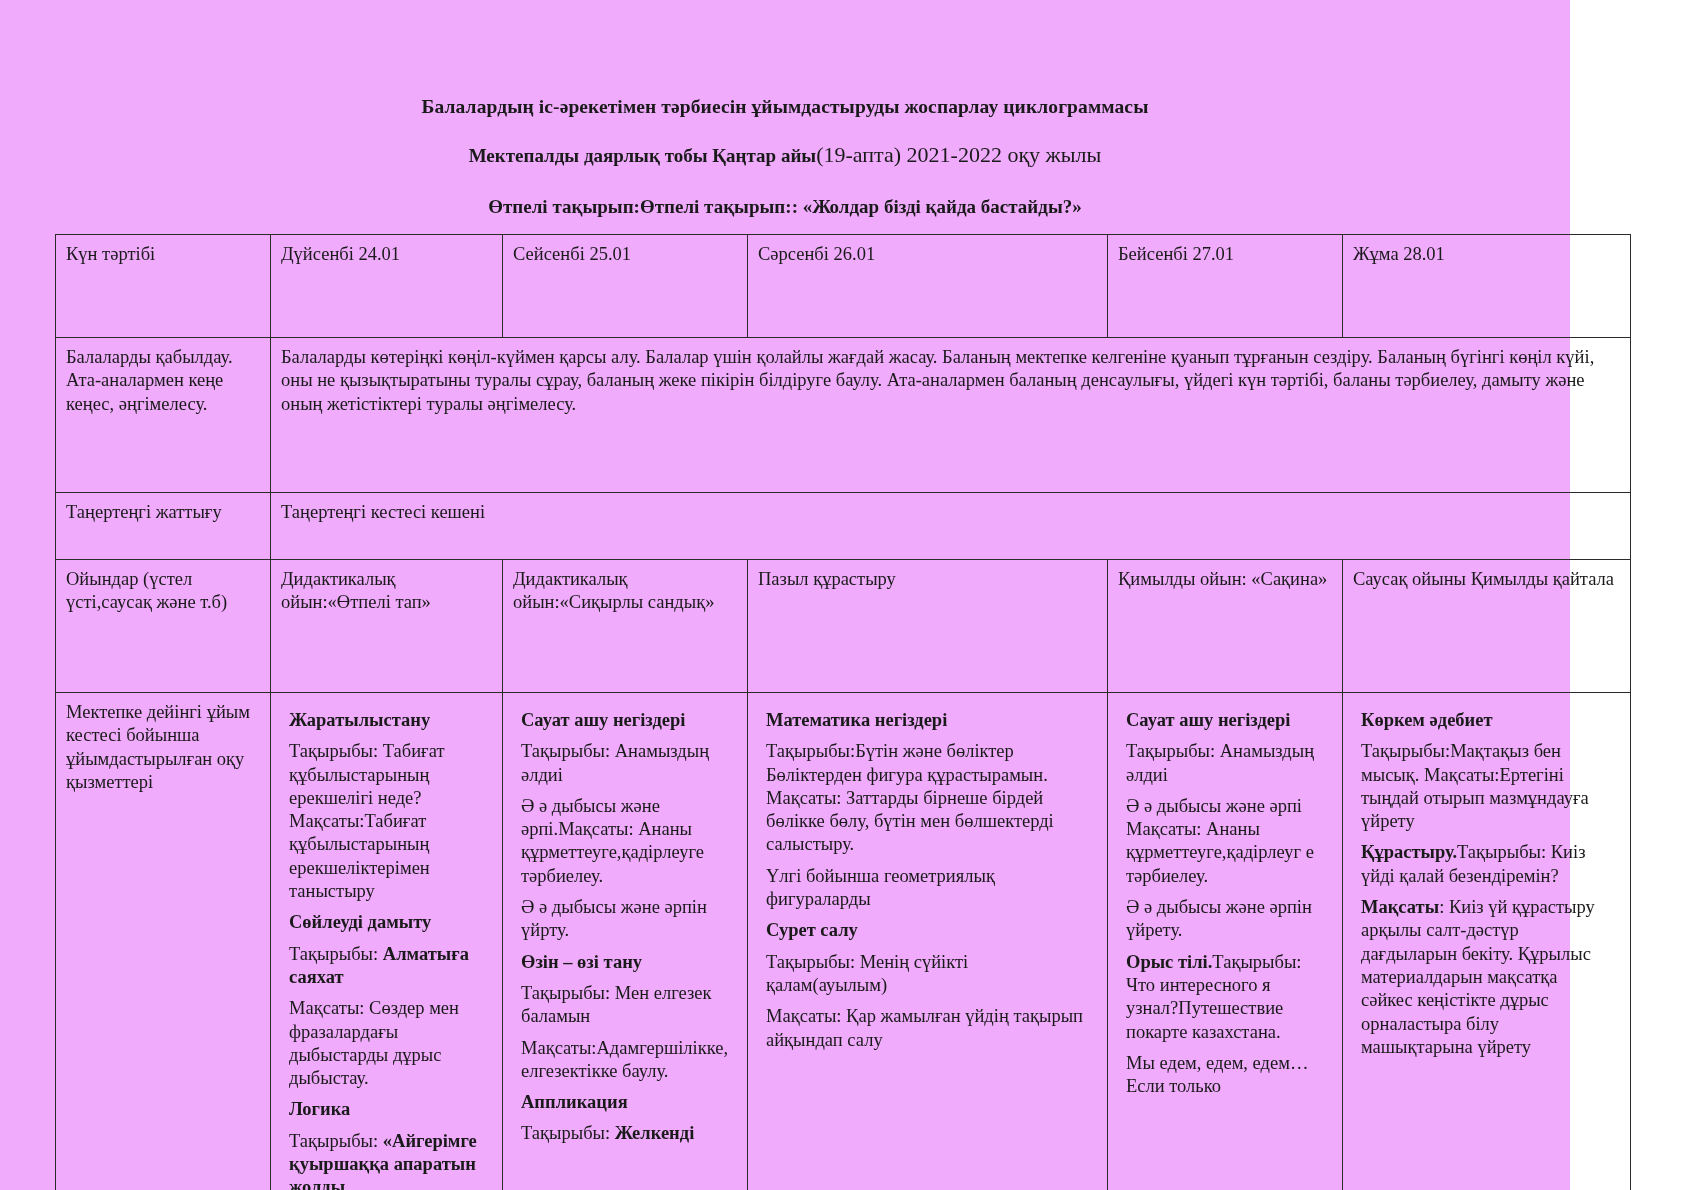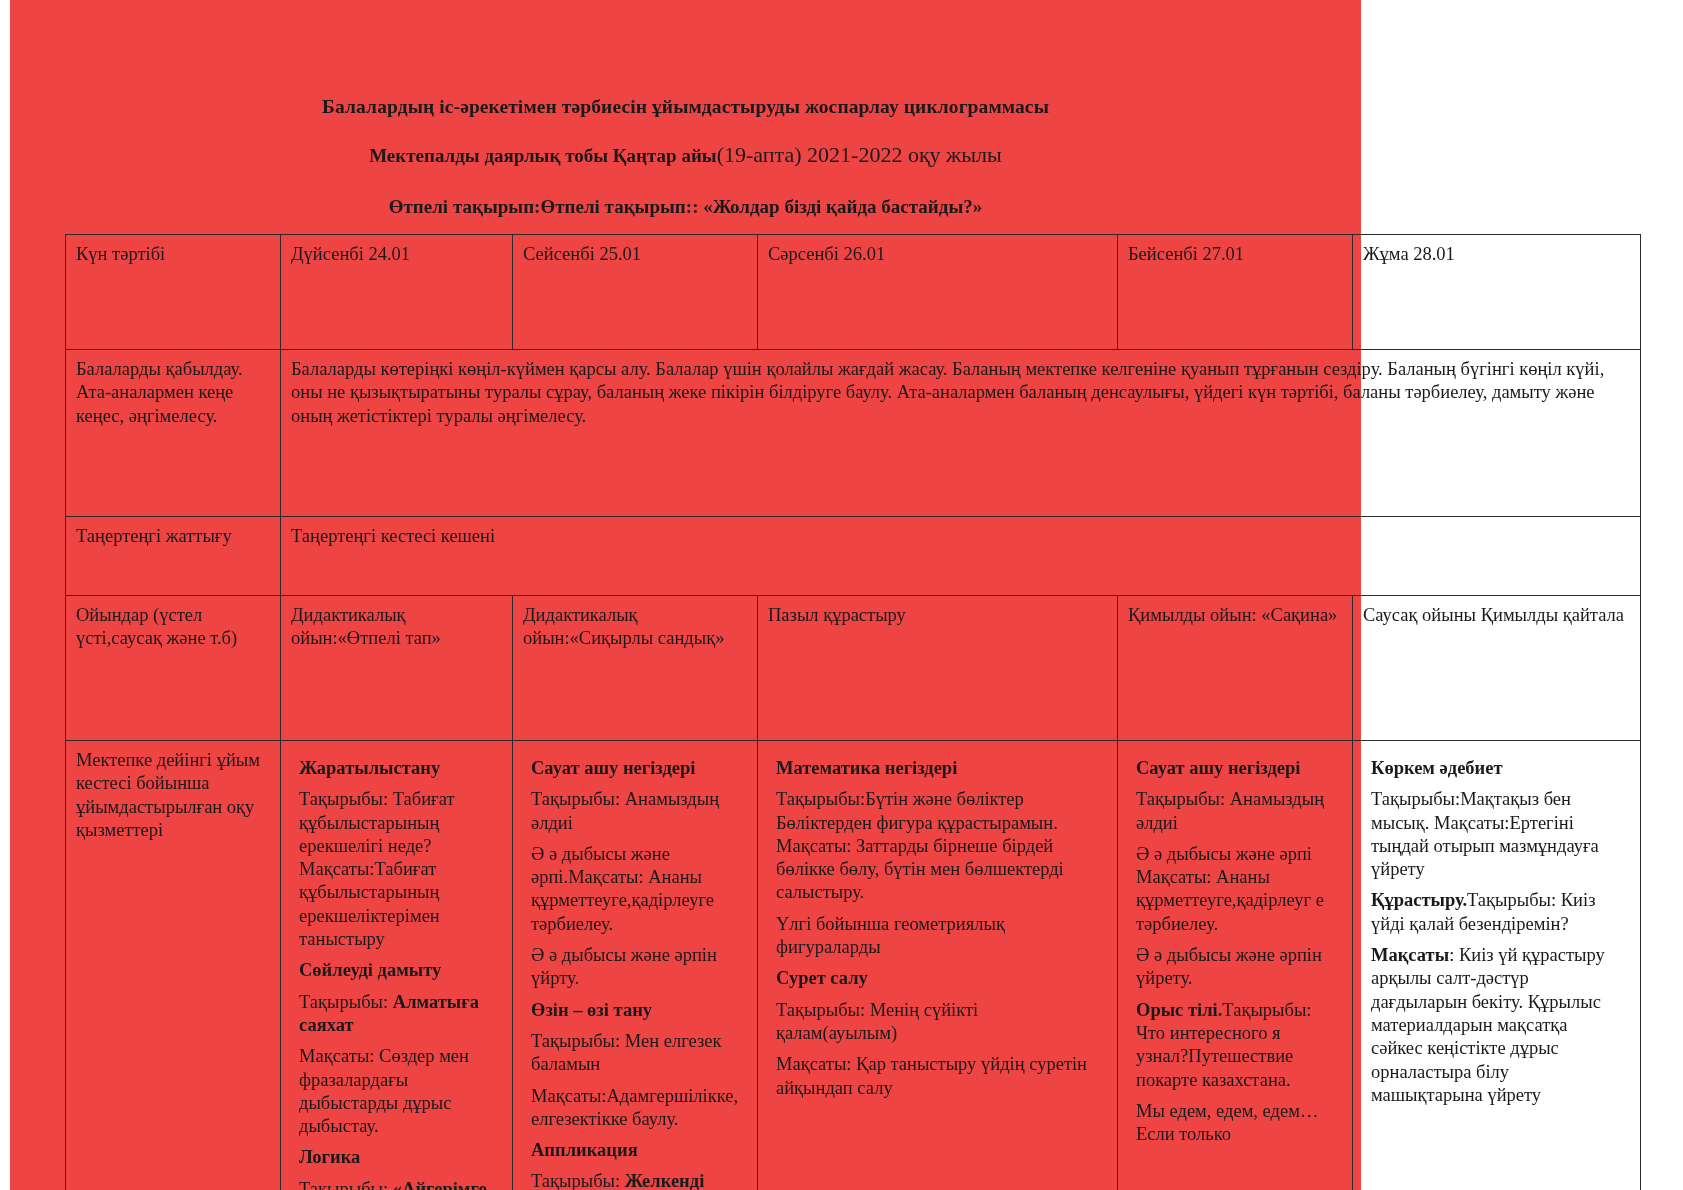--- a/index.html
+++ b/index.html
@@ -10,24 +10,24 @@
   body {
     width: 1683px;
     height: 1190px;
     font-family: "Liberation Serif", serif;
     color: #1a1a1a;
     position: relative;
     overflow: hidden;
   }
   .page {
     position: absolute;
-    top: 0; left: 10px;
-    width: 1351px;
+    top: 0; left: 0;
+    width: 1570px;
     height: 1190px;
-    background: #ef4444;
+    background: #f0abfc;
   }
   .headings {
     padding-top: 96px;
     text-align: center;
   }
   .title-main {
     font-size: 19.5px;
     font-weight: bold;
     letter-spacing: 0.1px;
   }
@@ -46,21 +46,21 @@
     position: absolute;
     top: 234px;
     left: 55px;
     width: 1575px;
     border-collapse: collapse;
     table-layout: fixed;
   }
   table.grid td {
     border: 1.3px solid #2b2b2b;
     vertical-align: top;
-    padding: 8px 10px 18px 10px;
+    padding: 8px 10px 6px 10px;
     font-size: 18.5px;
     line-height: 1.26;
   }
   .c1 { width: 215px; }
   .c2 { width: 232px; }
   .c3 { width: 245px; }
   .c4 { width: 360px; }
   .c5 { width: 235px; }
   .c6 { width: 288px; }
   .row-header td { height: 88px; }
@@ -146,21 +146,21 @@
             <p class="line"><span>Мақсаты:Адамгершілікке, елгезектікке баулу.</span></p>
             <p class="line"><span class="b">Аппликация</span></p>
             <p class="line"><span>Тақырыбы: </span><span class="b">Желкенді</span></p>
           </td>
       <td>
             <p class="line"><span class="b">Математика негіздері</span></p>
             <p class="line"><span> Тақырыбы:Бүтін және бөліктер Бөліктерден фигура құрастырамын. Мақсаты: Заттарды бірнеше бірдей бөлікке бөлу, бүтін мен бөлшектерді салыстыру.</span></p>
             <p class="line"><span>Үлгі бойынша геометриялық фигураларды</span></p>
             <p class="line"><span class="b">Сурет салу</span></p>
             <p class="line"><span>Тақырыбы: Менің сүйікті қалам(ауылым)</span></p>
-            <p class="line"><span> Мақсаты: Қар таныстыру үйдің суретін айқындап салу</span></p>
+            <p class="line"><span> Мақсаты: Қар жамылған үйдің тақырып айқындап салу</span></p>
           </td>
       <td>
             <p class="line"><span class="b">Сауат ашу негіздері</span></p>
             <p class="line"><span>Тақырыбы: Анамыздың әлдиі</span></p>
             <p class="line"><span>Ә ә дыбысы және әрпі Мақсаты: Ананы құрметтеуге,қадірлеуг е тәрбиелеу.</span></p>
             <p class="line"><span>Ә ә дыбысы және әрпін үйрету.</span></p>
             <p class="line"><span class="b">Орыс тілі.</span><span>Тақырыбы: Что интересного я узнал?Путешествие покарте казахстана.</span></p>
             <p class="line"><span> Мы едем, едем, едем… Если только</span></p>
           </td>
       <td>

